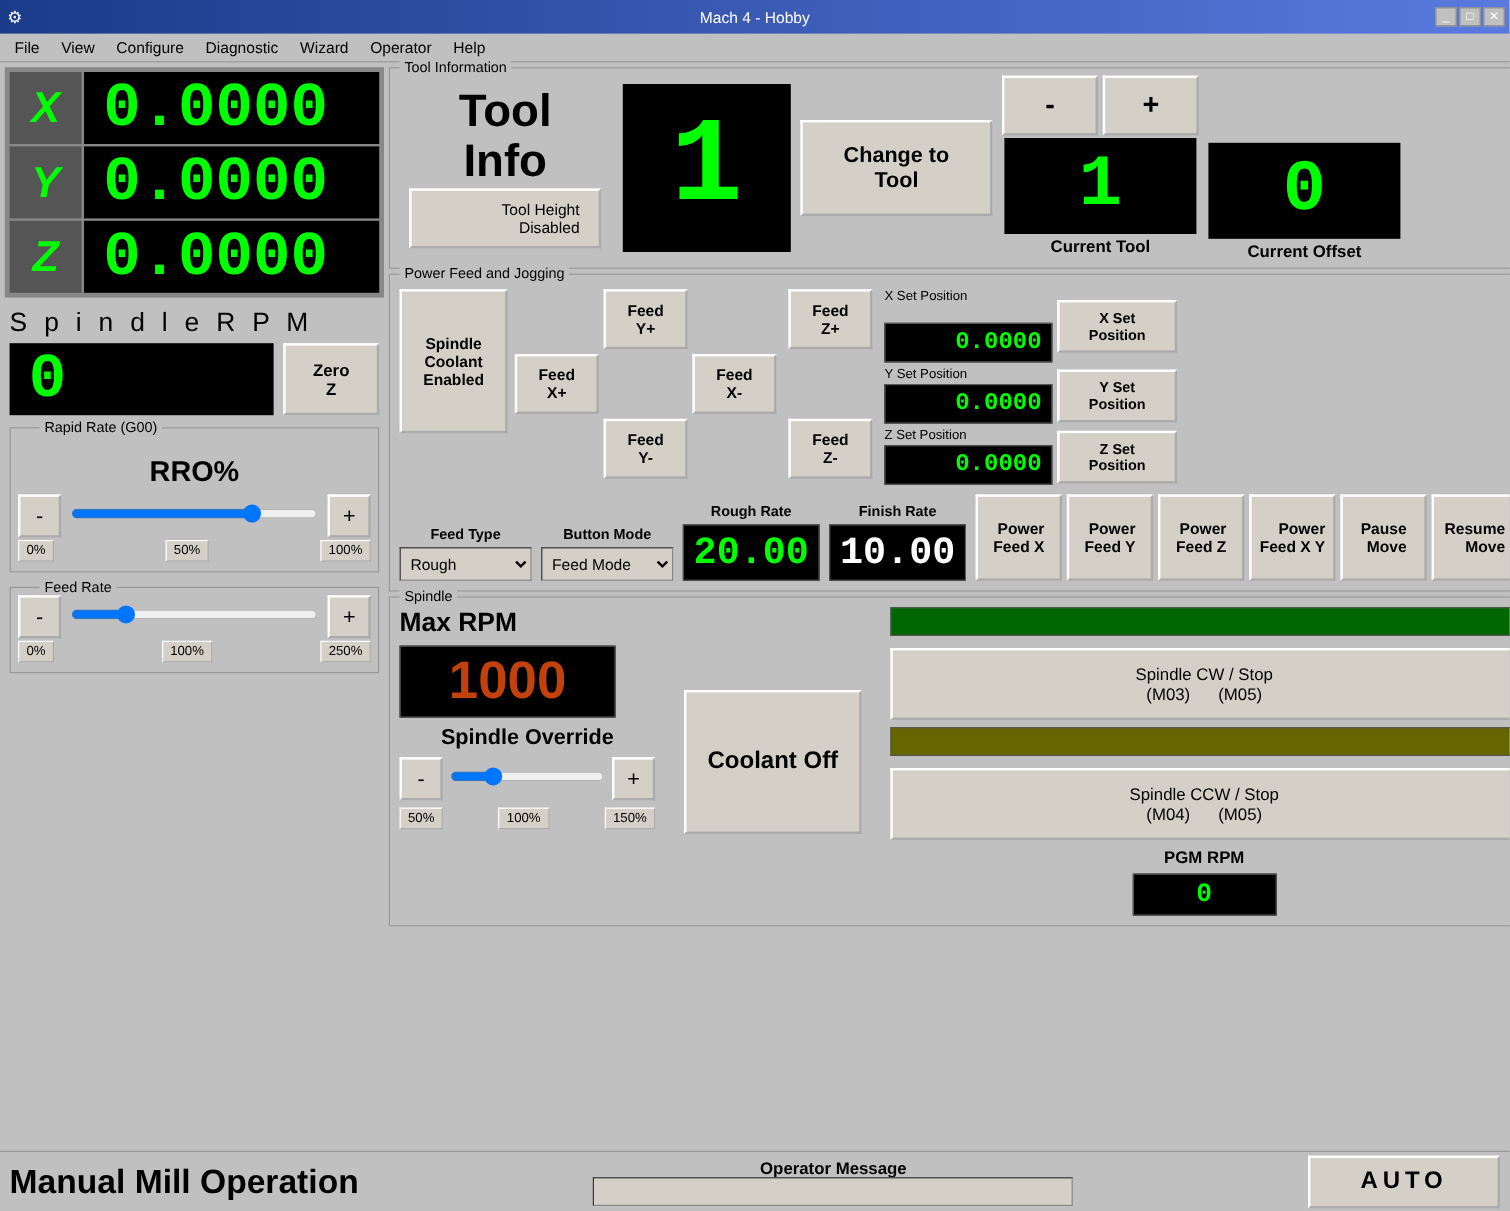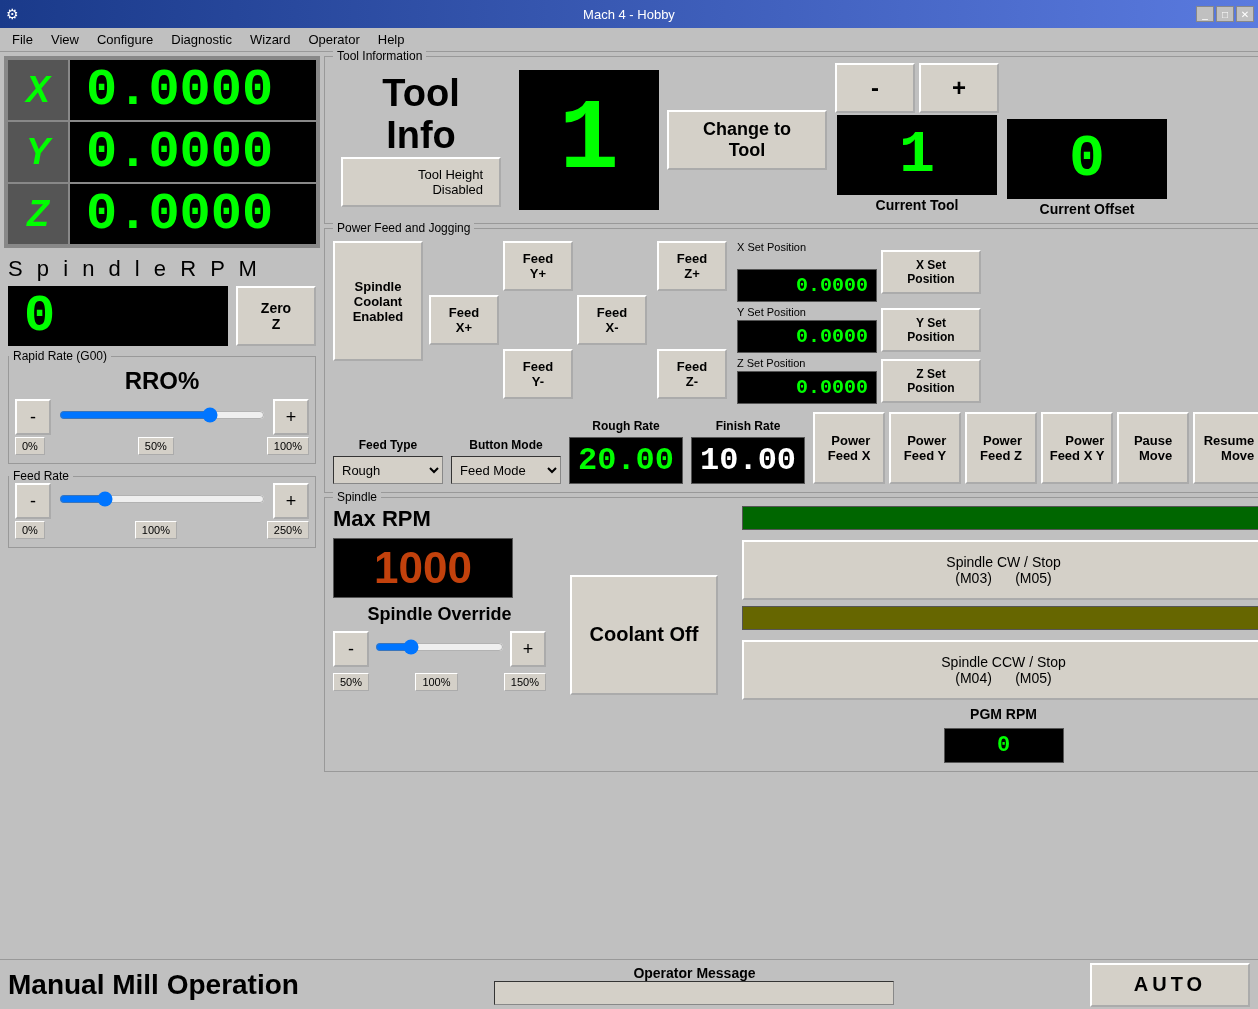--- a/index.html
+++ b/index.html
@@ -145,30 +145,31 @@
     .rate-box {
       border: 1px solid #999;
       background: #c0c0c0;
       padding: 6px;
       margin: 4px;
       position: relative;
     }
     .rate-box-title {
       position: absolute;
       top: -8px;
-      left: 0;
+      left: 24px;
       background: #c0c0c0;
       font-size: 12px;
       padding: 0 4px;
     }
     .rate-label {
       font-size: 24px;
       font-weight: bold;
       text-align: center;
       padding: 4px 0;
+      margin-top: 13px;
     }
     .rate-controls {
       display: flex;
       align-items: center;
       gap: 4px;
       justify-content: center;
     }
     .small-btn {
       width: 36px;
       height: 36px;
@@ -241,21 +242,21 @@
       width: 80px;
       height: 50px;
       background: #d4d0c8;
       border: 2px outset #fff;
       font-size: 24px;
       font-weight: bold;
       cursor: pointer;
     }
     .change-tool-btn {
       width: 160px;
-      height: 60px;
+      height: 80px;
       background: #d4d0c8;
       border: 2px outset #fff;
       font-size: 18px;
       font-weight: bold;
       cursor: pointer;
       text-align: center;
     }
     .tool-display-col {
       display: flex;
       flex-direction: column;

